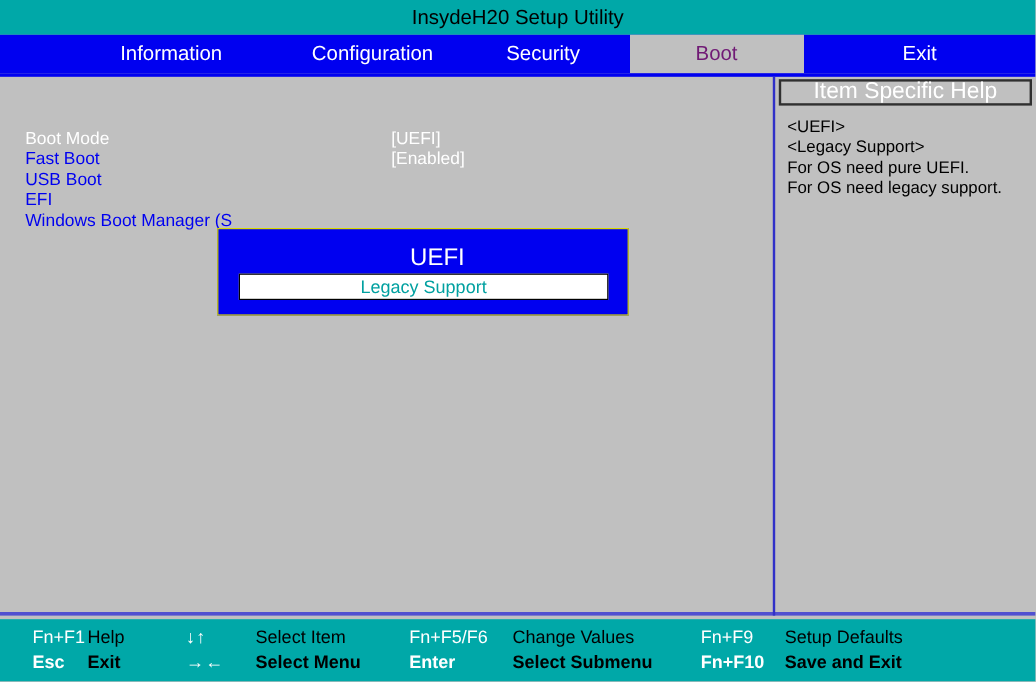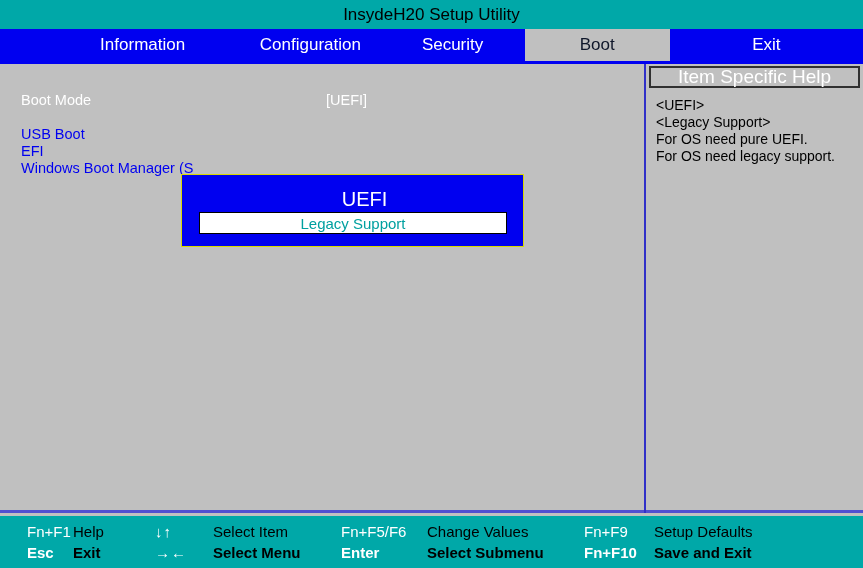--- a/index.html
+++ b/index.html
@@ -53,21 +53,21 @@
     font-size: 17px;
     height: 100%;
   }
   .tab.t-information { width: 206px; }
   .tab.t-configuration { width: 148px; }
   .tab.t-security { width: 152px; }
   .tab.t-boot { width: 153px; }
   .tab.t-exit { width: 204px; }
   .tab.active {
     background: #c0c0c0;
-    color: #0f172a;
+    color: #701a75;
   }
 
   
   .content {
     position: absolute;
     left: 0; top: 61px;
     width: 863px; height: 452px;
     background: #c0c0c0;
     border-top: 3px solid #0000f0;
     border-bottom: 3px solid #5050d0;
@@ -76,21 +76,21 @@
   .divider-v {
     position: absolute;
     left: 644px; top: 0;
     width: 2px; height: 449px;
     background: #3030c8;
   }
 
   
   .settings {
     position: absolute;
-    left: 0; top: 0;
+    left: 0; top: 16px;
     width: 544px; height: 449px;
   }
   .setting-row {
     position: absolute;
     left: 0;
     width: 644px;
     height: 17px;
     font-size: 14.5px;
     white-space: nowrap;
   }
@@ -232,20 +232,24 @@
 
     <div class="divider-v"></div>
 
     <div class="settings">
 
       <div class="setting-row" style="top:28px">
         <span class="setting-label selected">Boot Mode</span>
         <span class="setting-value">[UEFI]</span>
       </div>
 
+      <div class="setting-row" style="top:45px">
+        <span class="setting-label">Fast Boot</span>
+        <span class="setting-value">[Enabled]</span>
+      </div>
 
       <div class="setting-row" style="top:62px">
         <span class="setting-label">USB Boot</span>
         <span class="setting-value"></span>
       </div>
 
       <div class="setting-row" style="top:79px">
         <span class="setting-label">EFI</span>
         <span class="setting-value"></span>
       </div>

